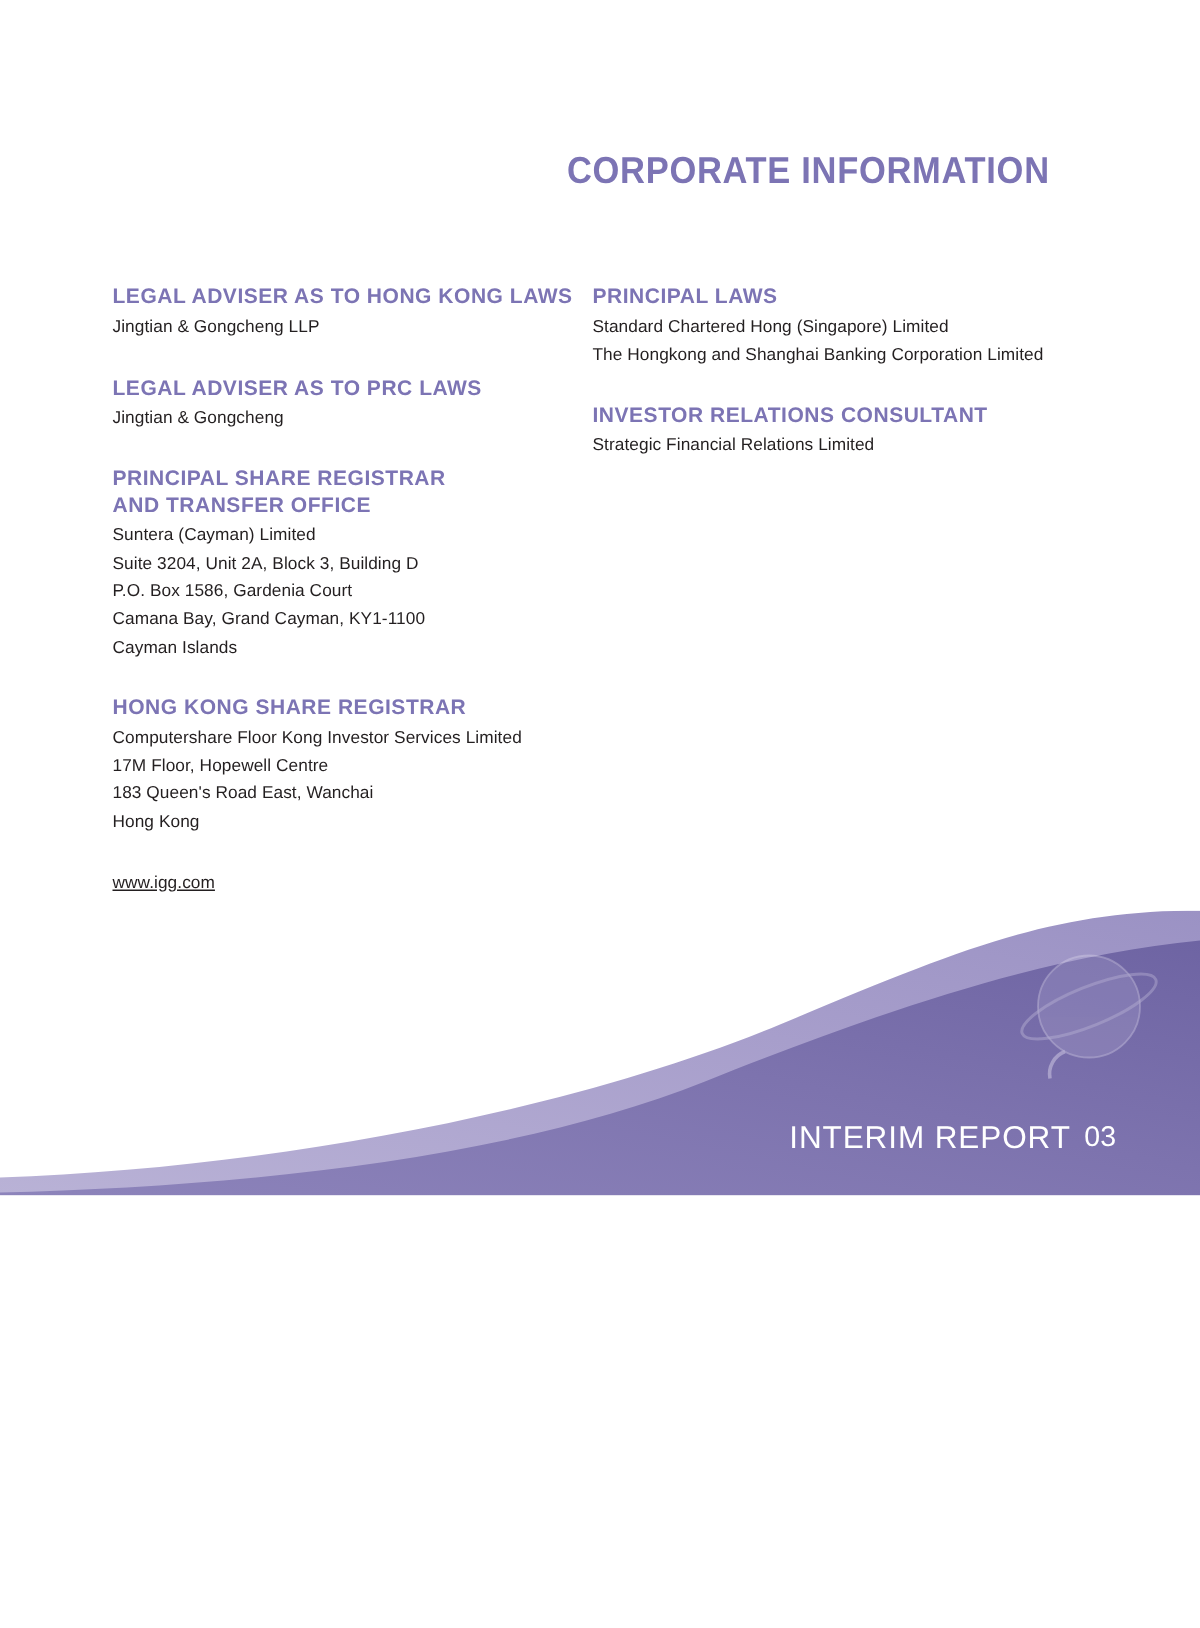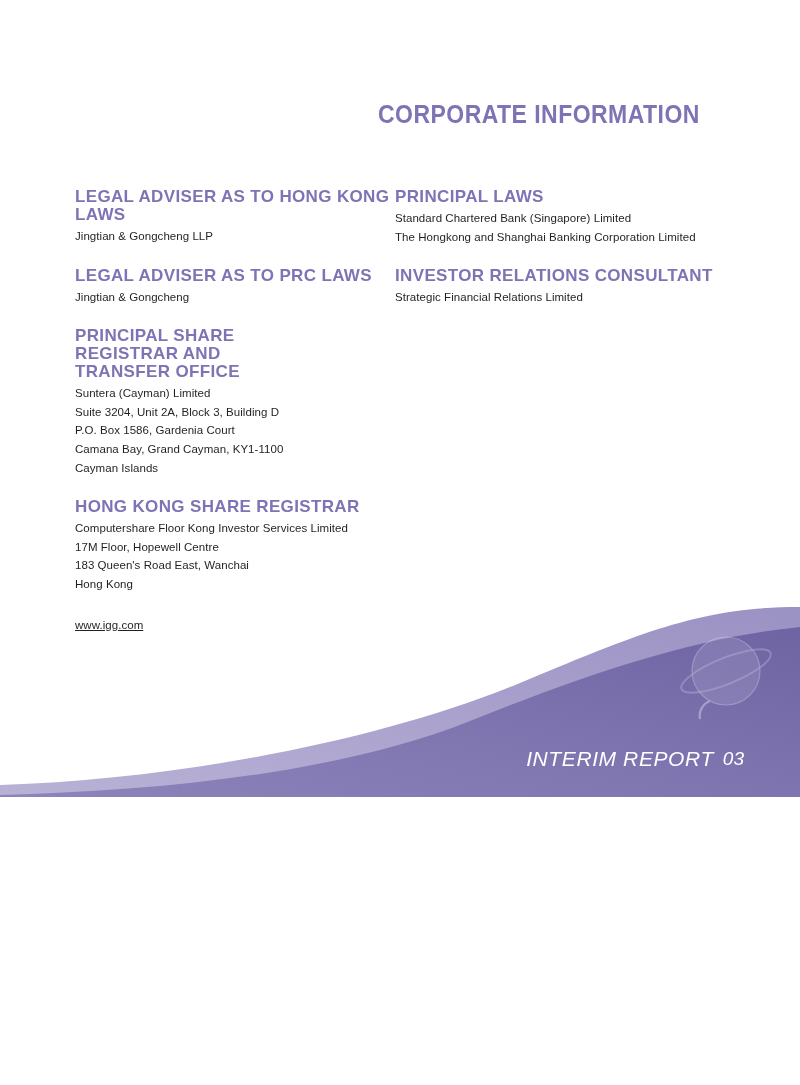--- a/index.html
+++ b/index.html
@@ -51,21 +51,21 @@
   .col-right {
     width: 330px;
   }
 
   .block {
     margin-bottom: 21px;
   }
 
   .block-heading {
     color: #7c74b4;
-    font-size: 17px;
+    font-size: 14px;
     font-weight: bold;
     letter-spacing: 0.35px;
     line-height: 18px;
     margin-bottom: 3px;
   }
 
   .block-line {
     color: #231f20;
     font-size: 11.5px;
     line-height: 18.6px;
@@ -77,21 +77,20 @@
   }
 
   
   .footer-art {
     position: absolute;
     left: 0;
     bottom: 0;
     width: 800px;
     height: 190px;
     overflow: hidden;
-    font-style: italic;
   }
 
   .footer-svg {
     display: block;
   }
 
   .footer-text {
     position: absolute;
     bottom: 24px;
     right: 56px;
@@ -166,21 +165,21 @@
       <div class="block">
         <div class="block-line link-line" style="display:inline-block;">www.igg.com</div>
       </div>
 
     </div>
 
     <div class="col-right">
 
       <div class="block">
         <div class="block-heading">PRINCIPAL LAWS</div>
-        <div class="block-line">Standard Chartered Bank (Singapore) Limited</div>
+        <div class="block-line">Standard Chartered Hong (Singapore) Limited</div>
         <div class="block-line">The Hongkong and Shanghai Banking Corporation Limited</div>
       </div>
 
       <div class="block">
         <div class="block-heading">INVESTOR RELATIONS CONSULTANT</div>
         <div class="block-line">Strategic Financial Relations Limited</div>
       </div>
 
     </div>
 

